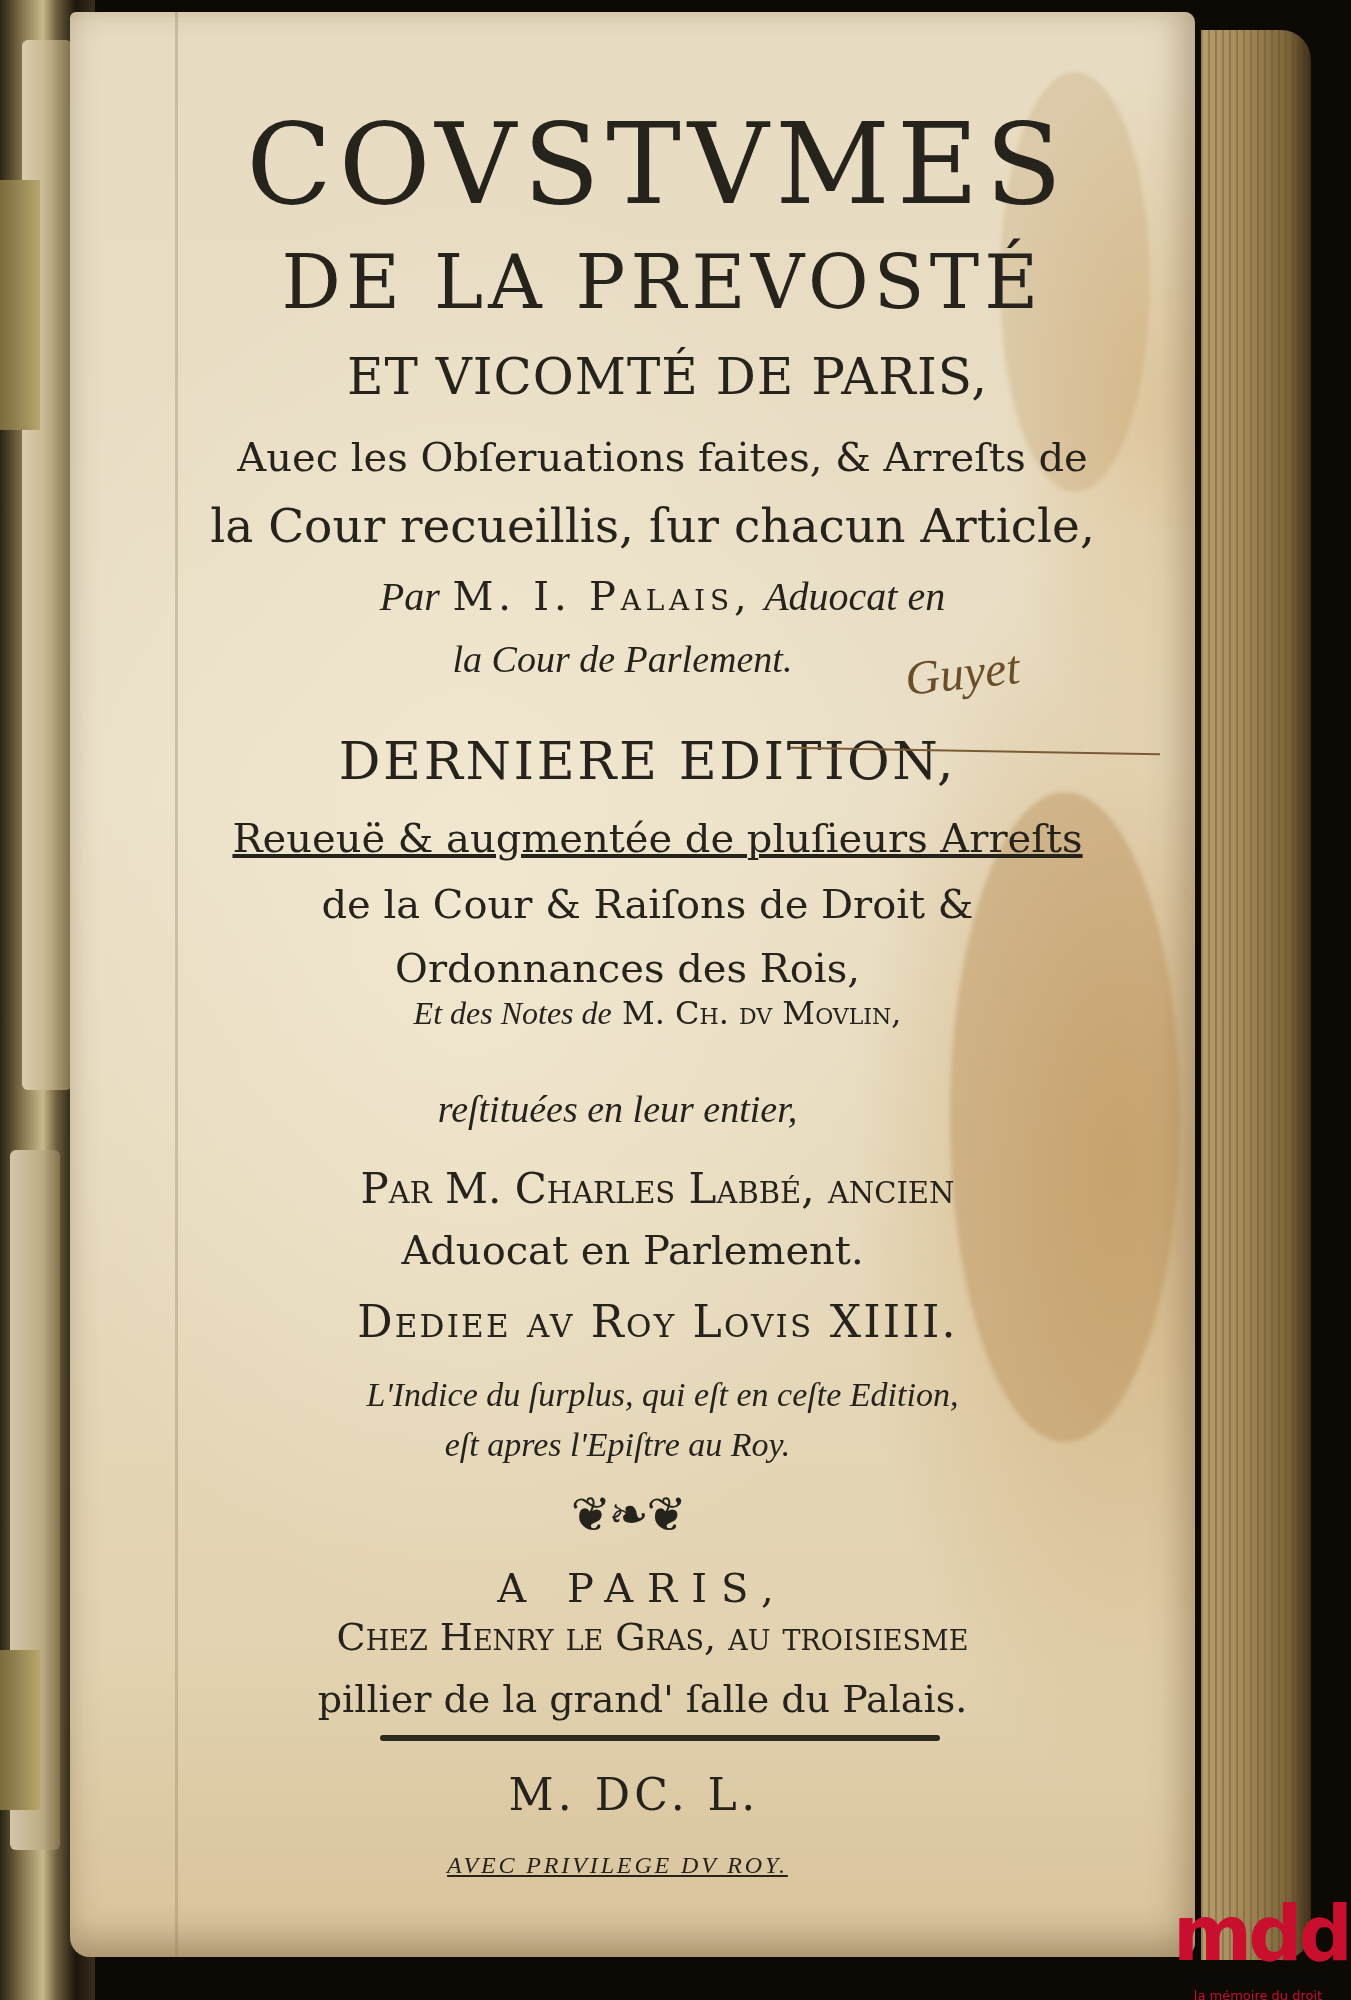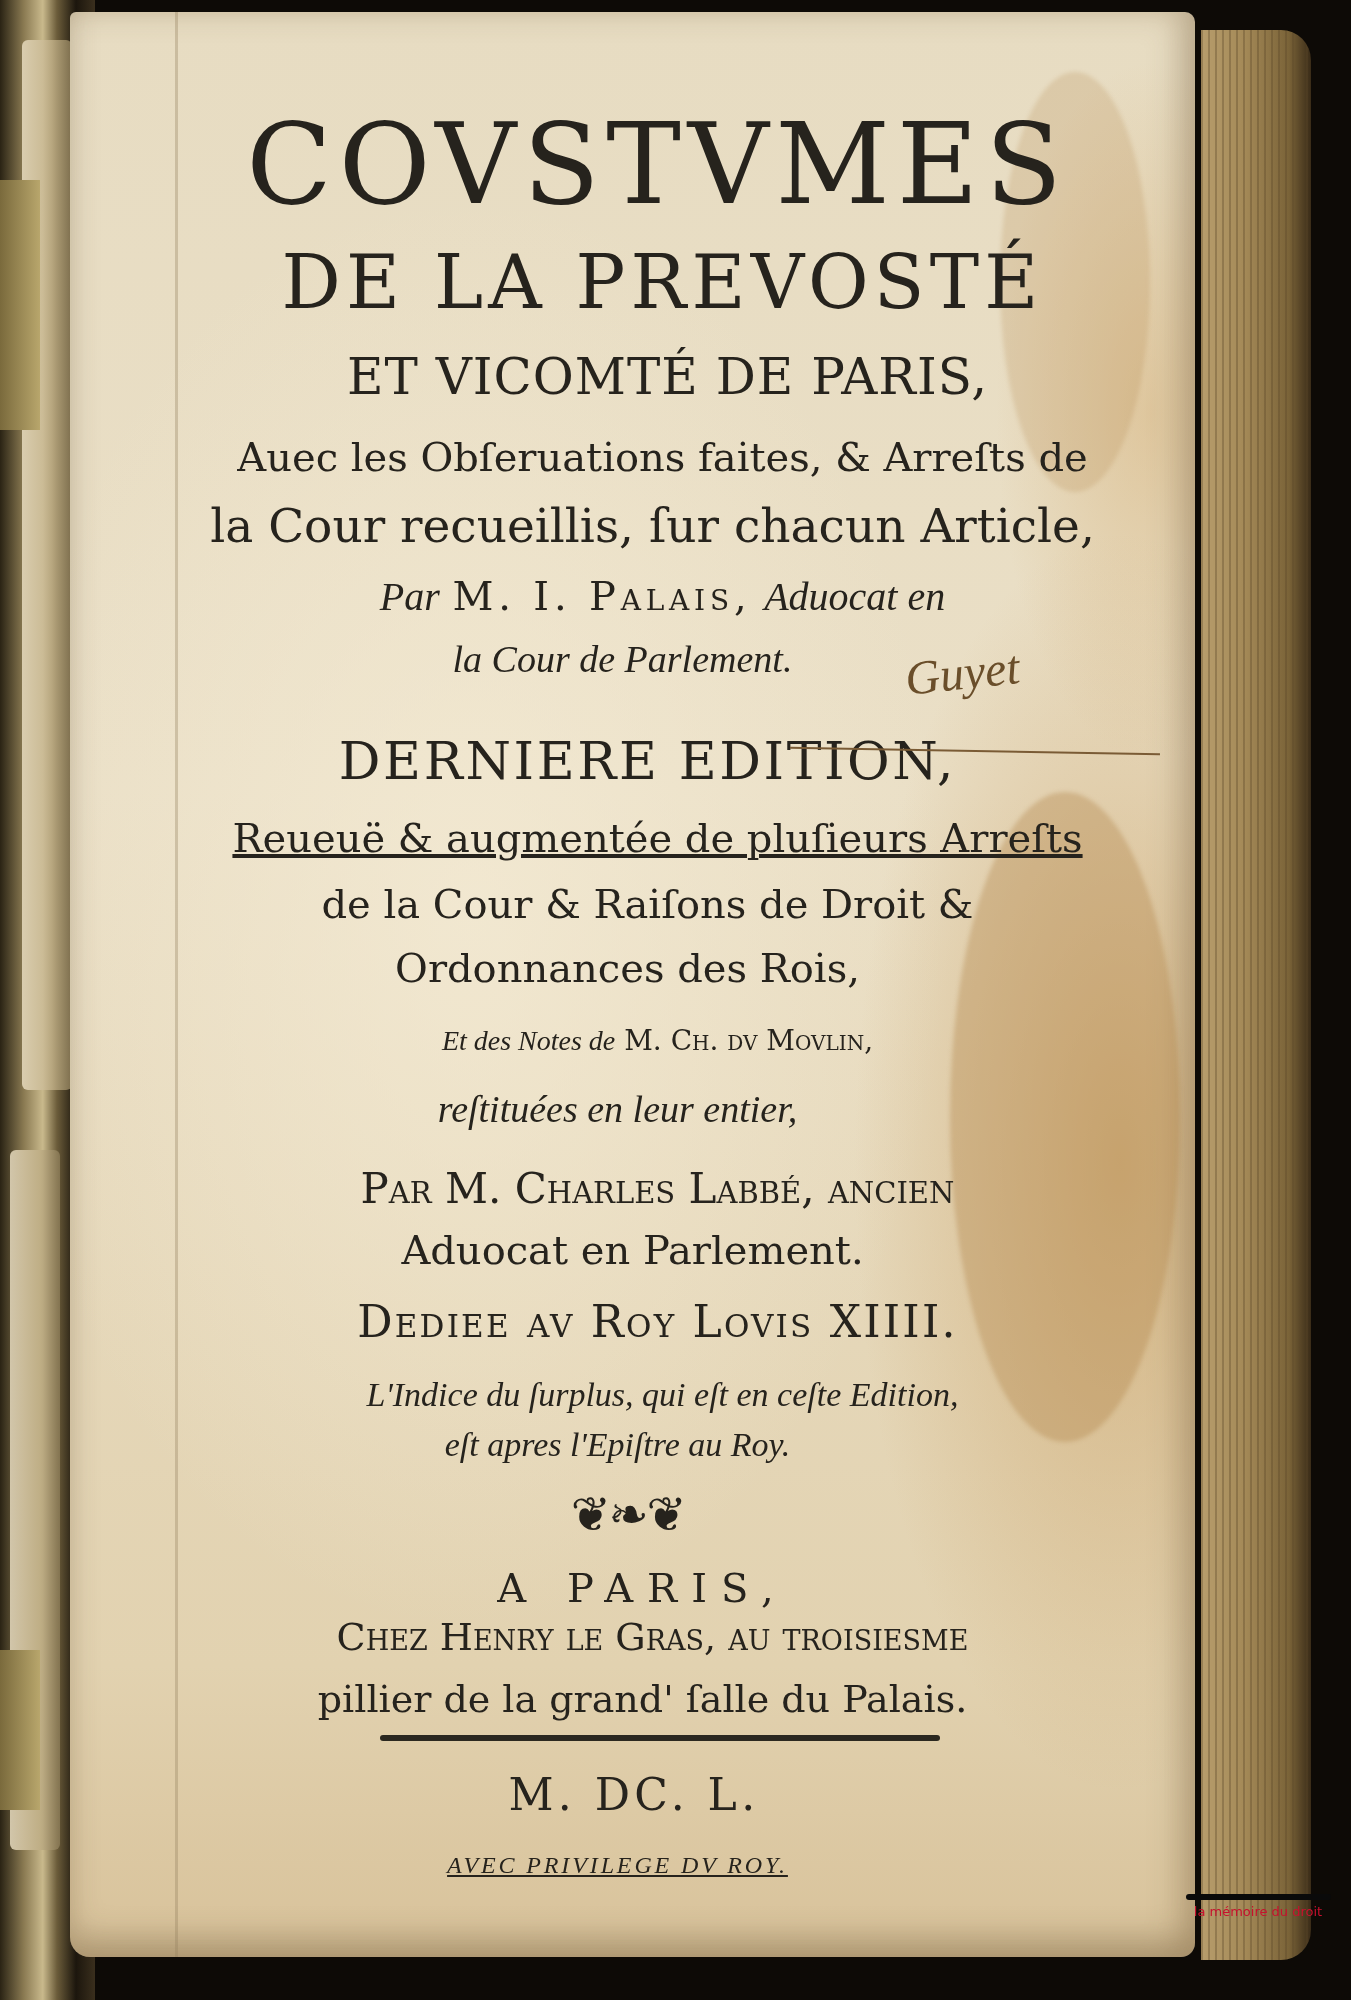--- a/index.html
+++ b/index.html
@@ -68,21 +68,21 @@
   .l-sub1    { top: 245px; font-size: 74px; letter-spacing: 0.07em; left: 60px; }
   .l-sub2    { top: 352px; font-size: 50px; letter-spacing: 0.02em; left: 70px; }
   .l-obs1    { top: 437px; font-size: 40px; left: 60px; }
   .l-obs2    { top: 502px; font-size: 47px; left: 40px; }
   .l-auth1   { top: 576px; font-size: 40px; left: 60px; }
   .l-auth2   { top: 640px; font-size: 38px; left: -20px; }
   .l-ed      { top: 735px; font-size: 52px; letter-spacing: 0.05em; left: 30px; }
   .l-rev1    { top: 818px; font-size: 40px; left: 50px; text-decoration: underline; }
   .l-rev2    { top: 884px; font-size: 40px; left: 30px; }
   .l-rev3    { top: 948px; font-size: 40px; left: -10px; }
-  .l-notes1  { top: 1027px; font-size: 28px; left: 50px; }
+  .l-notes1  { top: 997px; font-size: 32px; left: 50px; }
   .l-notes2  { top: 1090px; font-size: 38px; left: -30px; }
   .l-labbe1  { top: 1168px; font-size: 42px; left: 50px; }
   .l-labbe2  { top: 1230px; font-size: 40px; left: 0; }
   .l-dedie   { top: 1300px; font-size: 44px; letter-spacing: 0.05em; left: 50px; }
   .l-ind1    { top: 1378px; font-size: 34px; left: 60px; }
   .l-ind2    { top: 1428px; font-size: 34px; left: -30px; }
   .l-orn     { top: 1490px; font-size: 48px; left: -10px; letter-spacing: -0.05em; }
   .l-city    { top: 1568px; font-size: 40px; letter-spacing: 0.35em; left: 20px; }
   .l-pub1    { top: 1618px; font-size: 38px; left: 40px; }
   .l-pub2    { top: 1680px; font-size: 38px; left: 20px; }
@@ -163,16 +163,17 @@
     <div class="line roman l-pub2">pillier de la grand' ſalle du Palais.</div>
     <div class="rule"></div>
     <div class="line roman l-date">M. DC. L.</div>
     <div class="line italic l-priv">AVEC PRIVILEGE DV ROY.</div>
   </div>
 
   <div class="signature">Guyet</div>
   <div class="sig-line"></div>
 
   <div class="logo">
+    <span class="logo-mark">mdd</span>
     <span class="logo-bar"></span>
     <span class="logo-tag">la mémoire du droit</span>
   </div>
 </div>
 
 </body></html>

